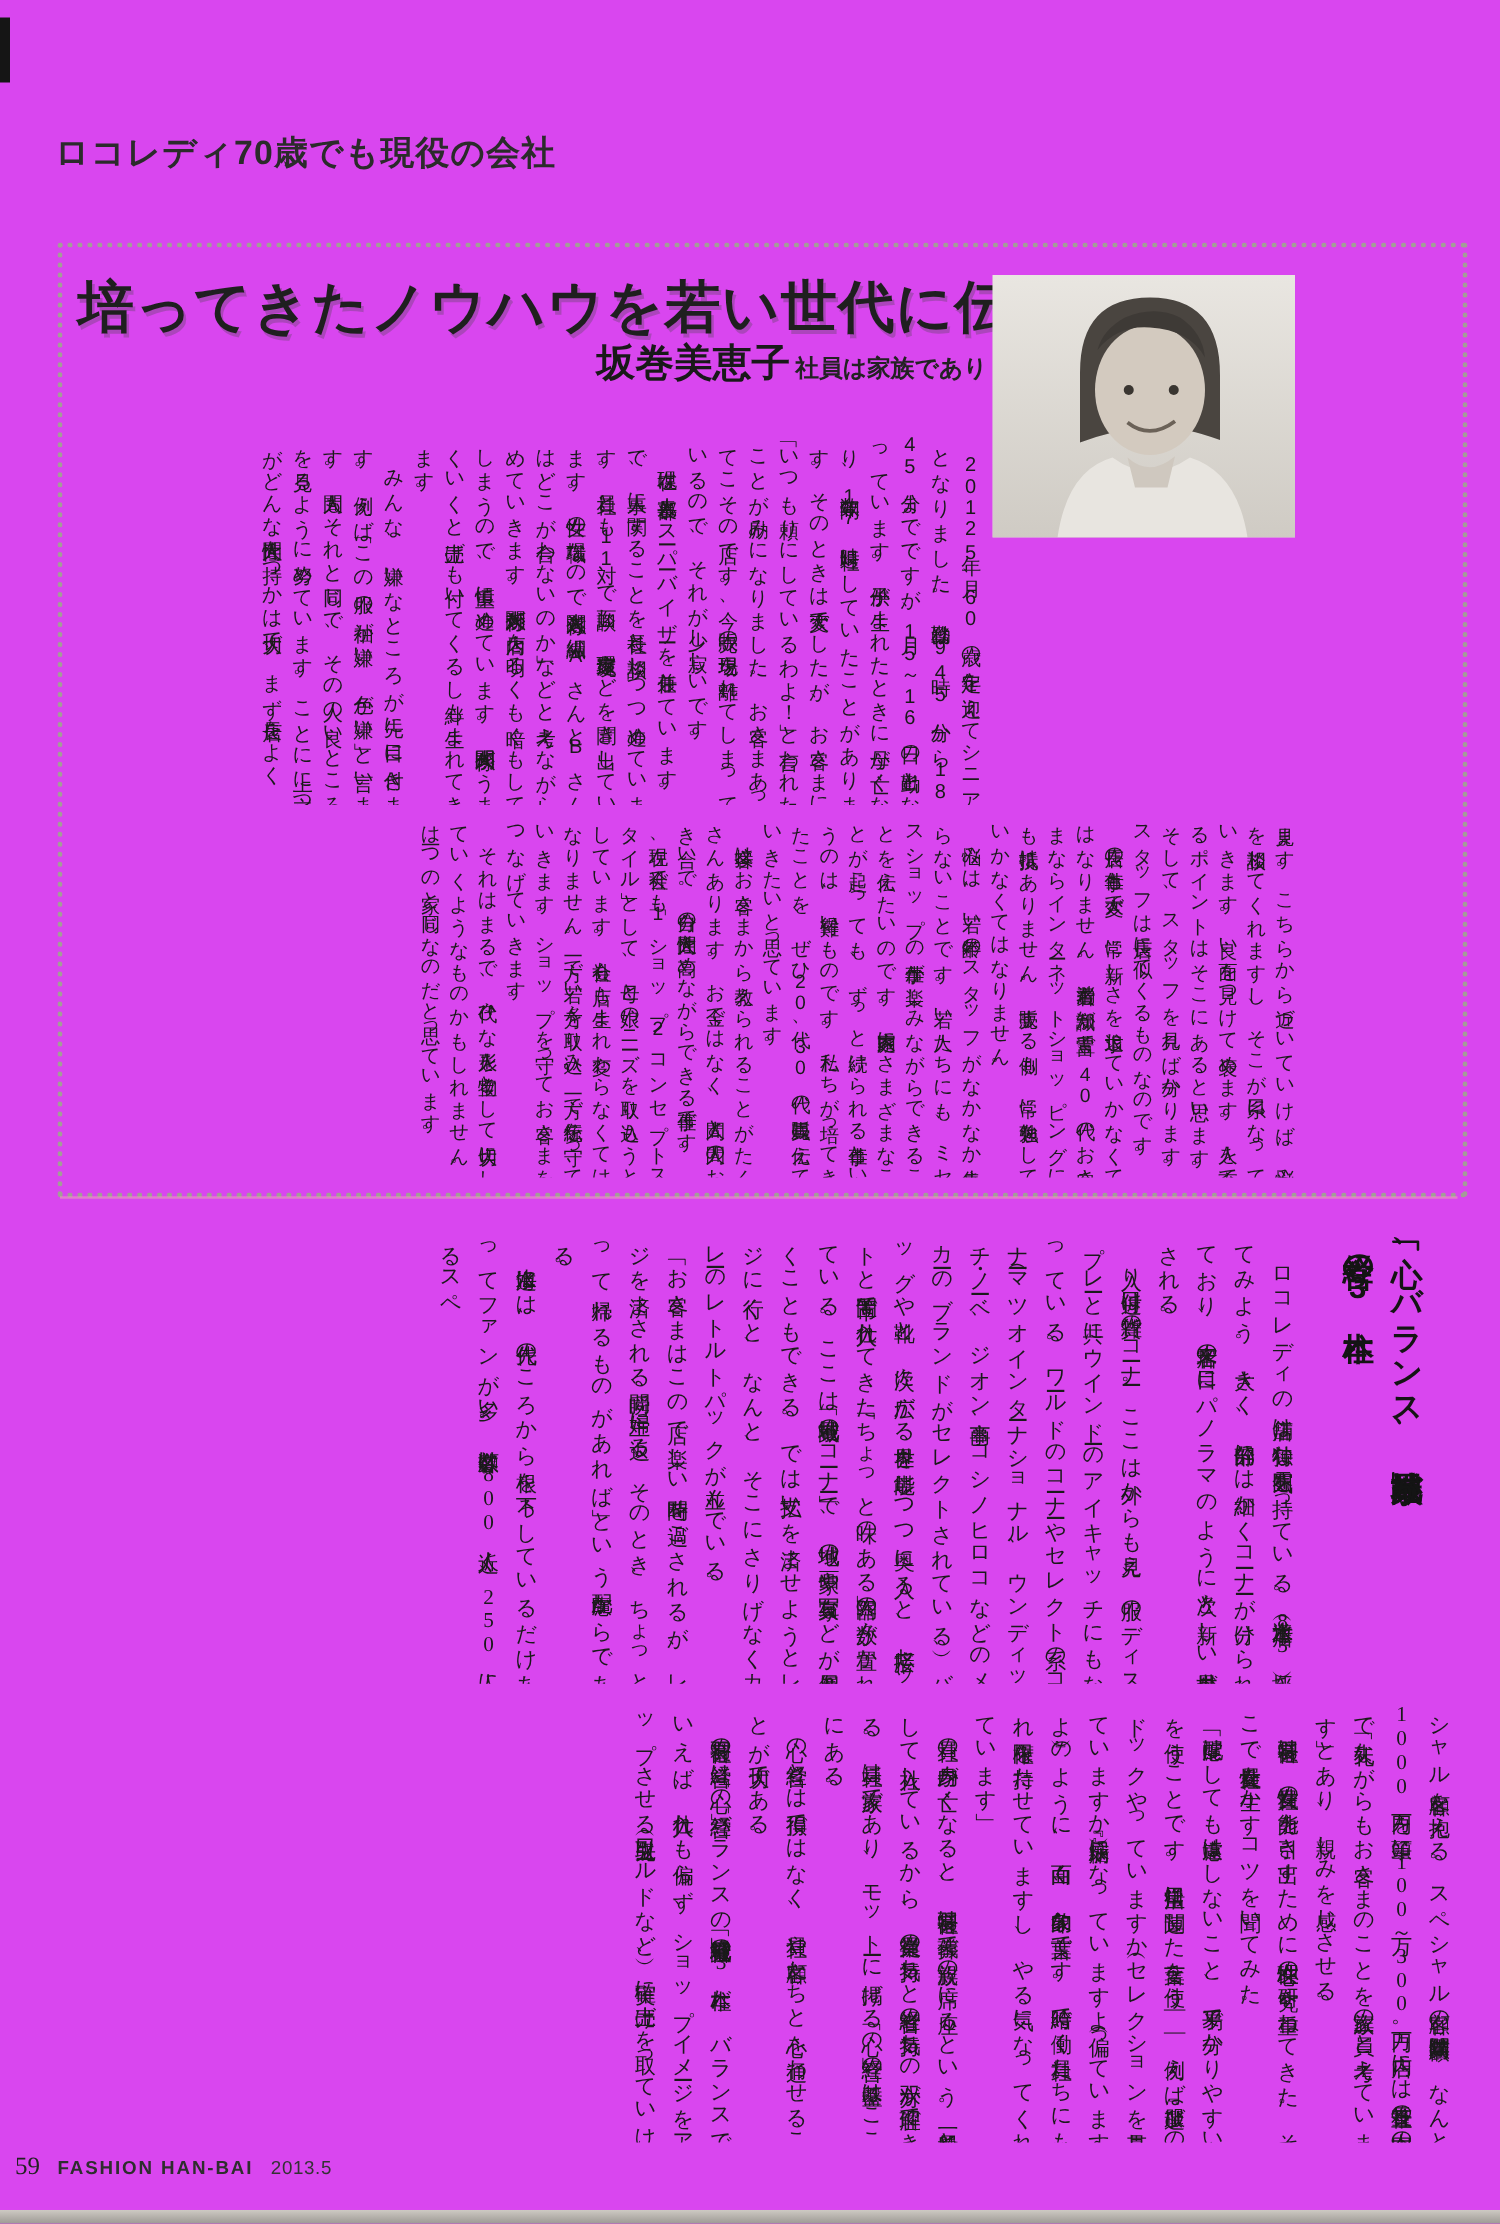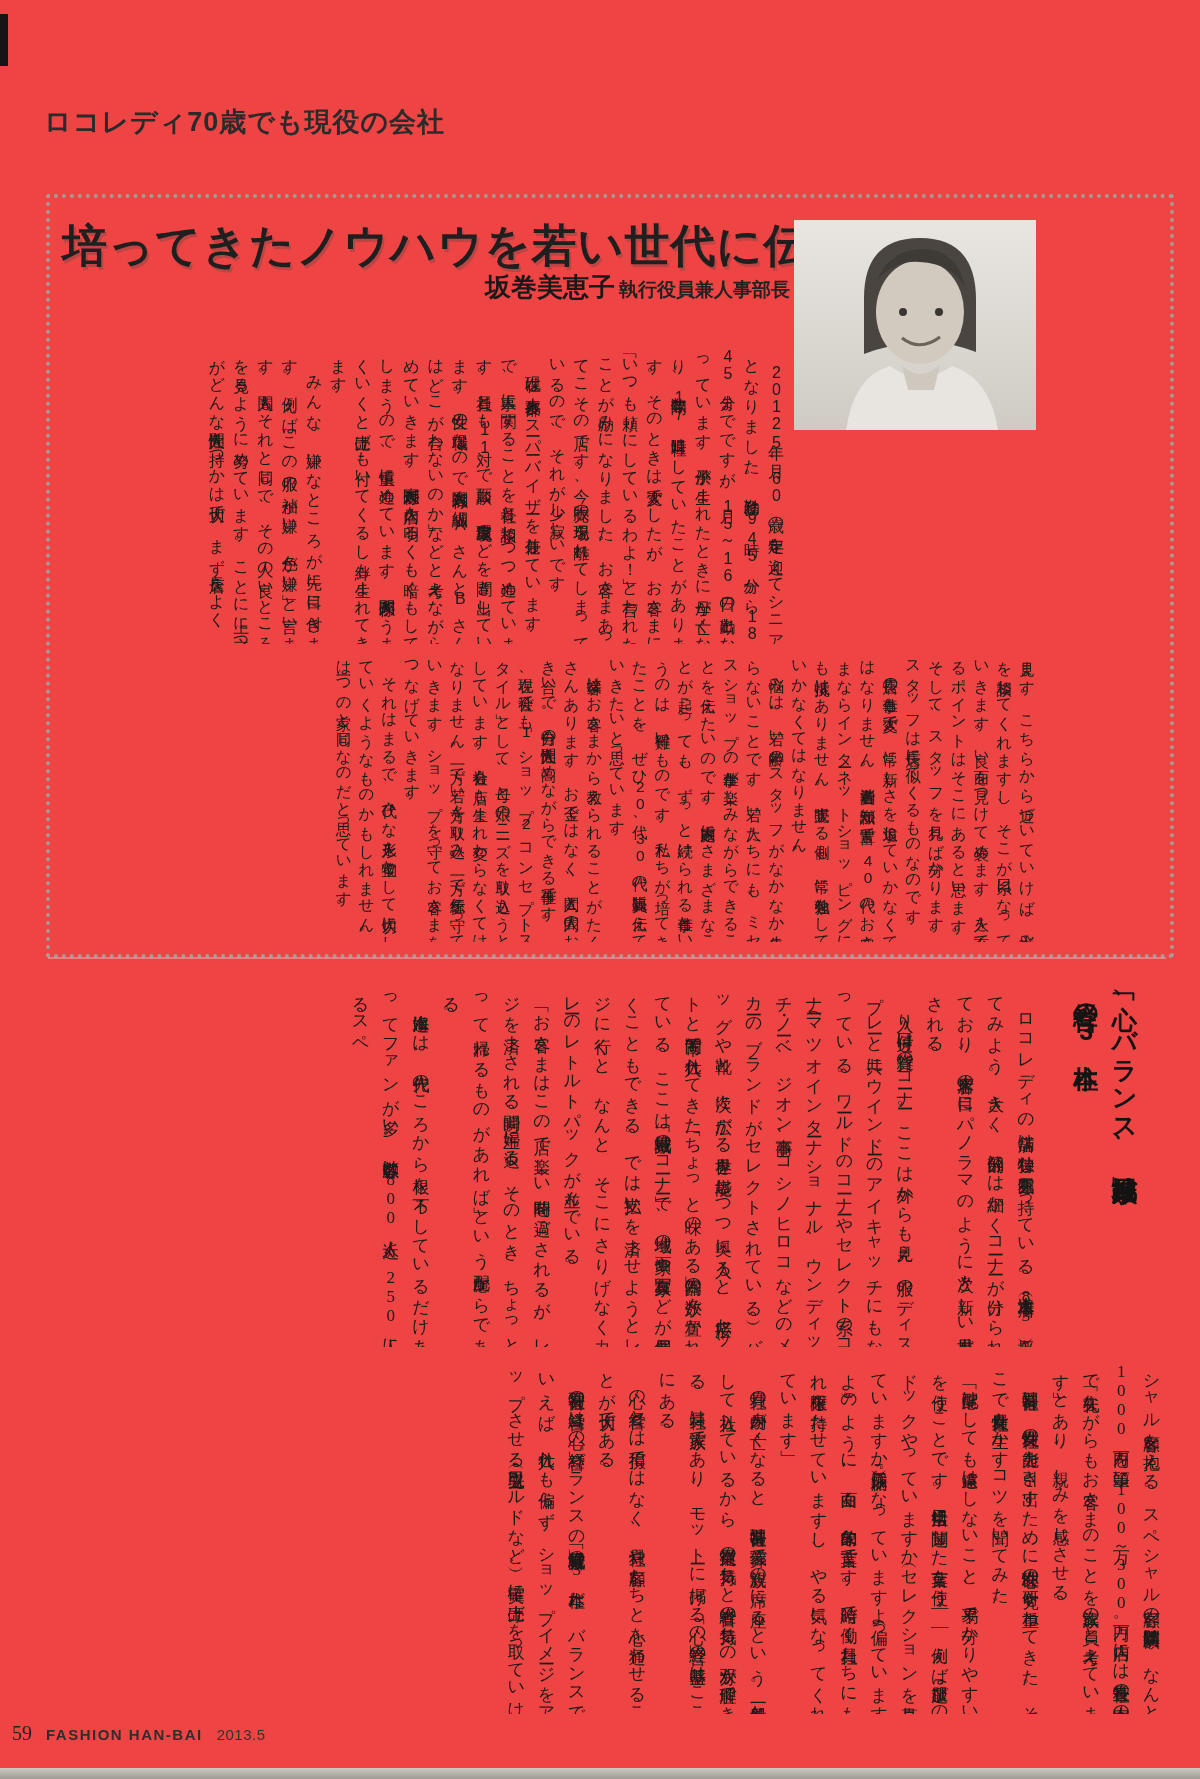--- a/index.html
+++ b/index.html
@@ -1,30 +1,30 @@
 <!DOCTYPE html>
 <html lang="ja"><head>
 <meta charset="utf-8">
 <style>
   html,body{margin:0;padding:0;}
   body{background:#8e8b86;font-family:"Liberation Sans",sans-serif;}
   .page{position:relative;width:1200px;height:1779px;margin:0 auto;
-        background:#ef4444;overflow:hidden;color:#1c1c1c;}
+        background:#d946ef;overflow:hidden;color:#1c1c1c;}
   .reg-mark{position:absolute;left:0;top:14px;width:8px;height:52px;background:#151515;}
   .kicker{position:absolute;left:44px;top:104px;font-size:27px;font-weight:800;
           letter-spacing:1px;color:#2b2b2b;}
   .feature-box{position:absolute;left:46px;top:194px;width:1120px;height:756px;
                border:4px dotted #a39d97;border-radius:3px;}
   .pink-rule{position:absolute;left:48px;top:957px;width:1118px;height:2px;
              background:#e9a8b4;opacity:.55;}
   .a1-title{position:absolute;left:12px;top:18px;margin:0;font-size:45px;font-weight:800;
             letter-spacing:1px;white-space:nowrap;color:#1f1f1f;
             text-shadow:2px 3px 0 rgba(70,70,70,.3);font-family:"Liberation Sans",sans-serif;}
   .byline{position:absolute;left:240px;top:72px;width:500px;text-align:right;white-space:nowrap;}
-  .byline-name{font-size:26px;font-weight:800;color:#191919;margin-left:38px;}
+  .byline-name{font-size:31px;font-weight:800;color:#191919;margin-left:38px;}
   .byline-role{font-size:19px;font-weight:700;color:#222;margin-left:4px;}
   .photo{position:absolute;left:744px;top:22px;width:242px;height:210px;overflow:hidden;
          background:#dcd8d2;}
   .caption{position:absolute;left:797px;top:236px;width:194px;height:166px;
            font-size:12.5px;line-height:1.26;text-align:justify;color:#161616;
            font-family:"Liberation Sans",sans-serif;}
   .vtext{position:absolute;writing-mode:vertical-rl;text-orientation:upright;
          overflow:hidden;text-align:justify;color:#1a1a1a;}
   .vtext p{margin:0;text-indent:1em;}
   .no-first-indent p:first-child{text-indent:0;}
@@ -52,21 +52,21 @@
 <div class="page">
 
   <div class="reg-mark"></div>
 
   <div class="kicker">ロコレディ70歳でも現役の会社</div>
 
   <div class="feature-box">
     <h1 class="a1-title">培ってきたノウハウを若い世代に伝えたい</h1>
 
     <div class="byline">
-      <span class="byline-name">坂巻美恵子</span><span class="byline-role">執行役員兼人事部長</span>
+      <span class="byline-name">坂巻美恵子</span><span class="byline-role">社員は家族であり</span>
     </div>
 
     <div class="photo">
       <svg width="242" height="210" viewBox="0 0 242 210">
         <defs>
           <linearGradient id="bgg" x1="0" y1="0" x2="0" y2="1">
             <stop offset="0" stop-color="#e9e6e1"></stop>
               <stop offset="1" stop-color="#cfcbc4"></stop>
           </linearGradient>
         </defs>

